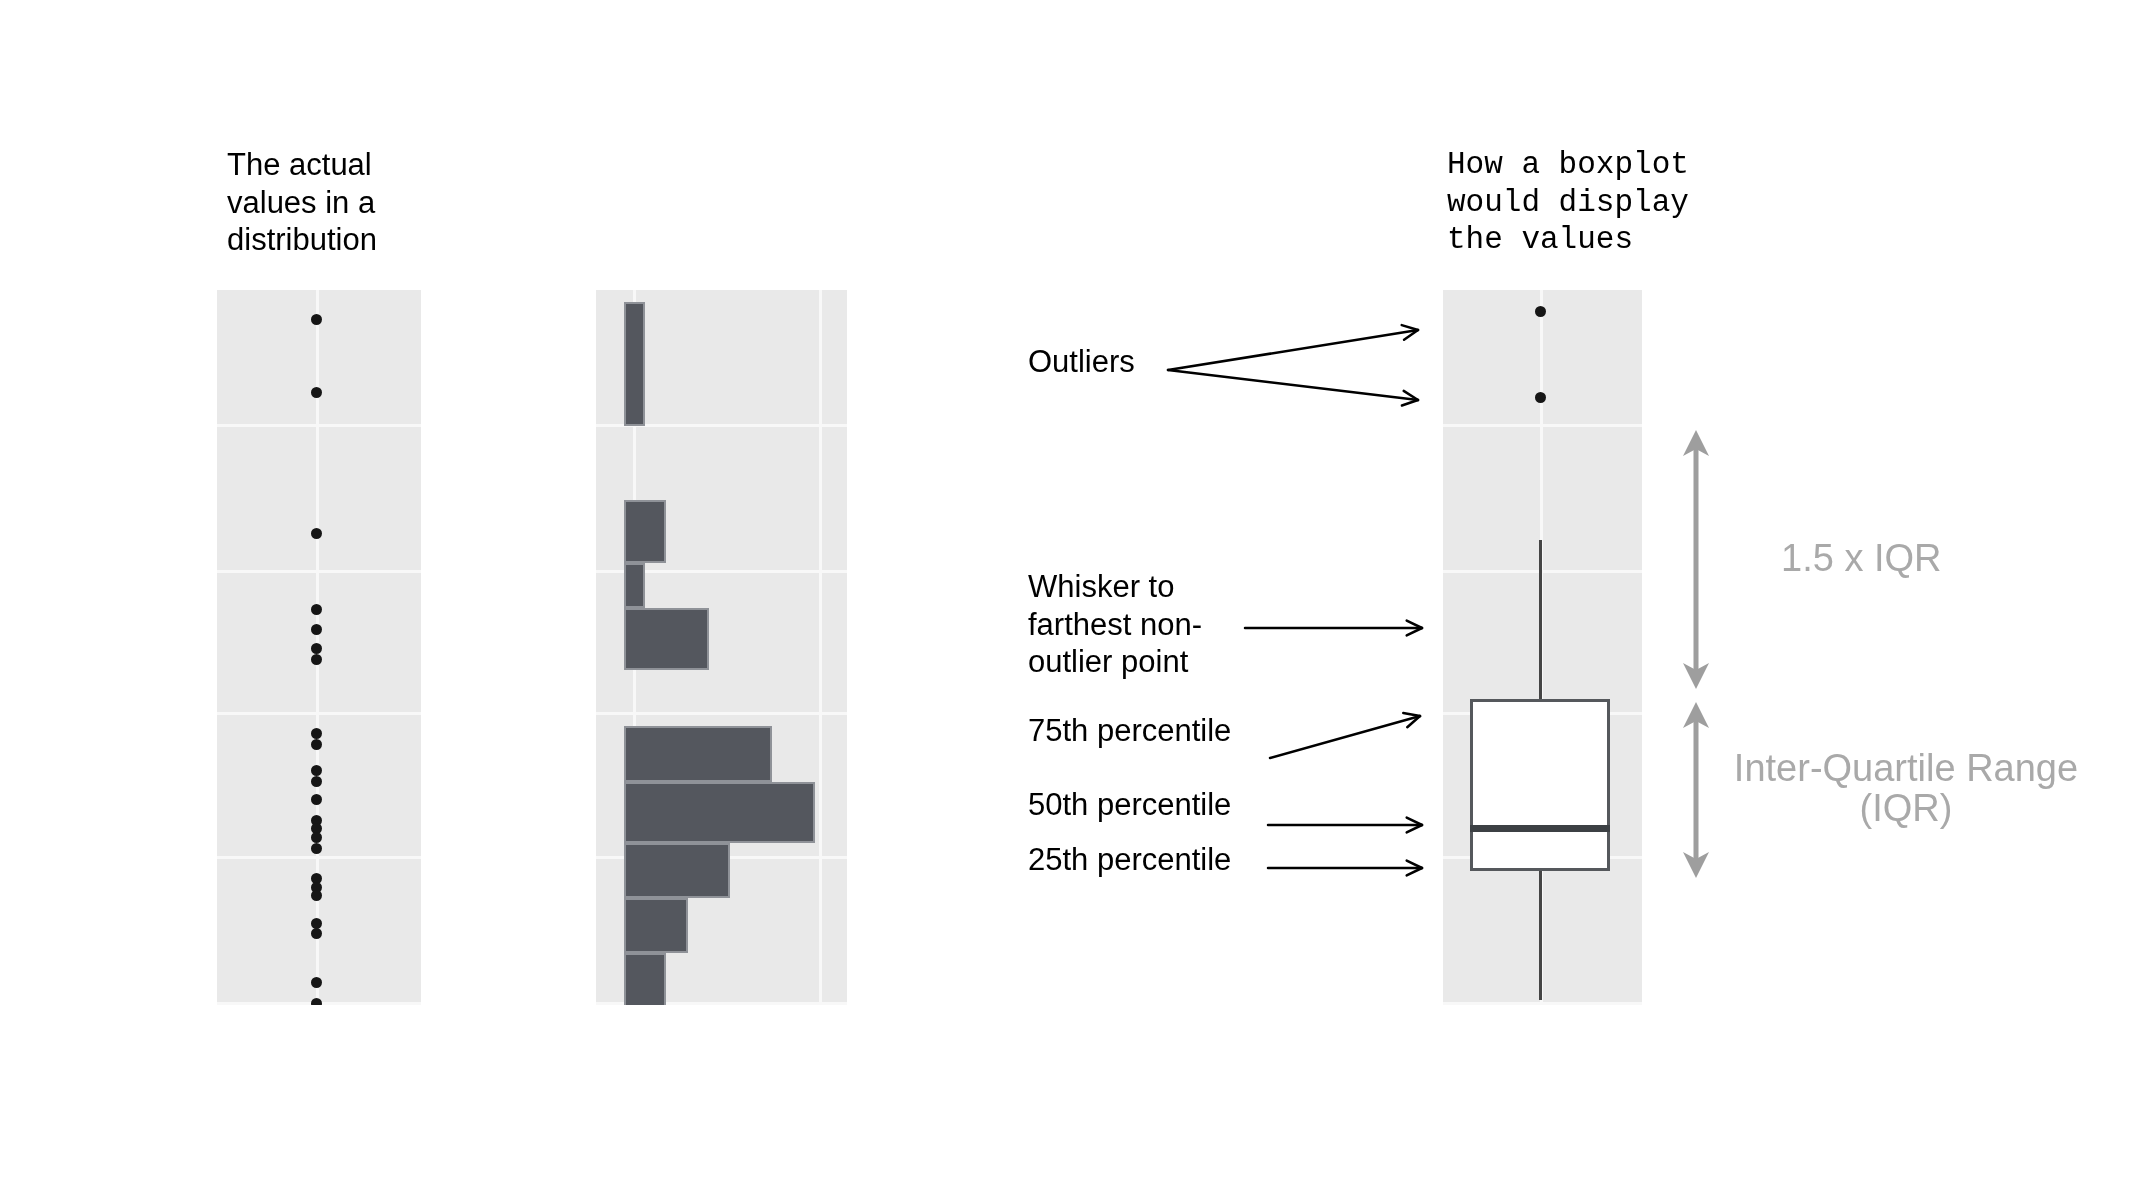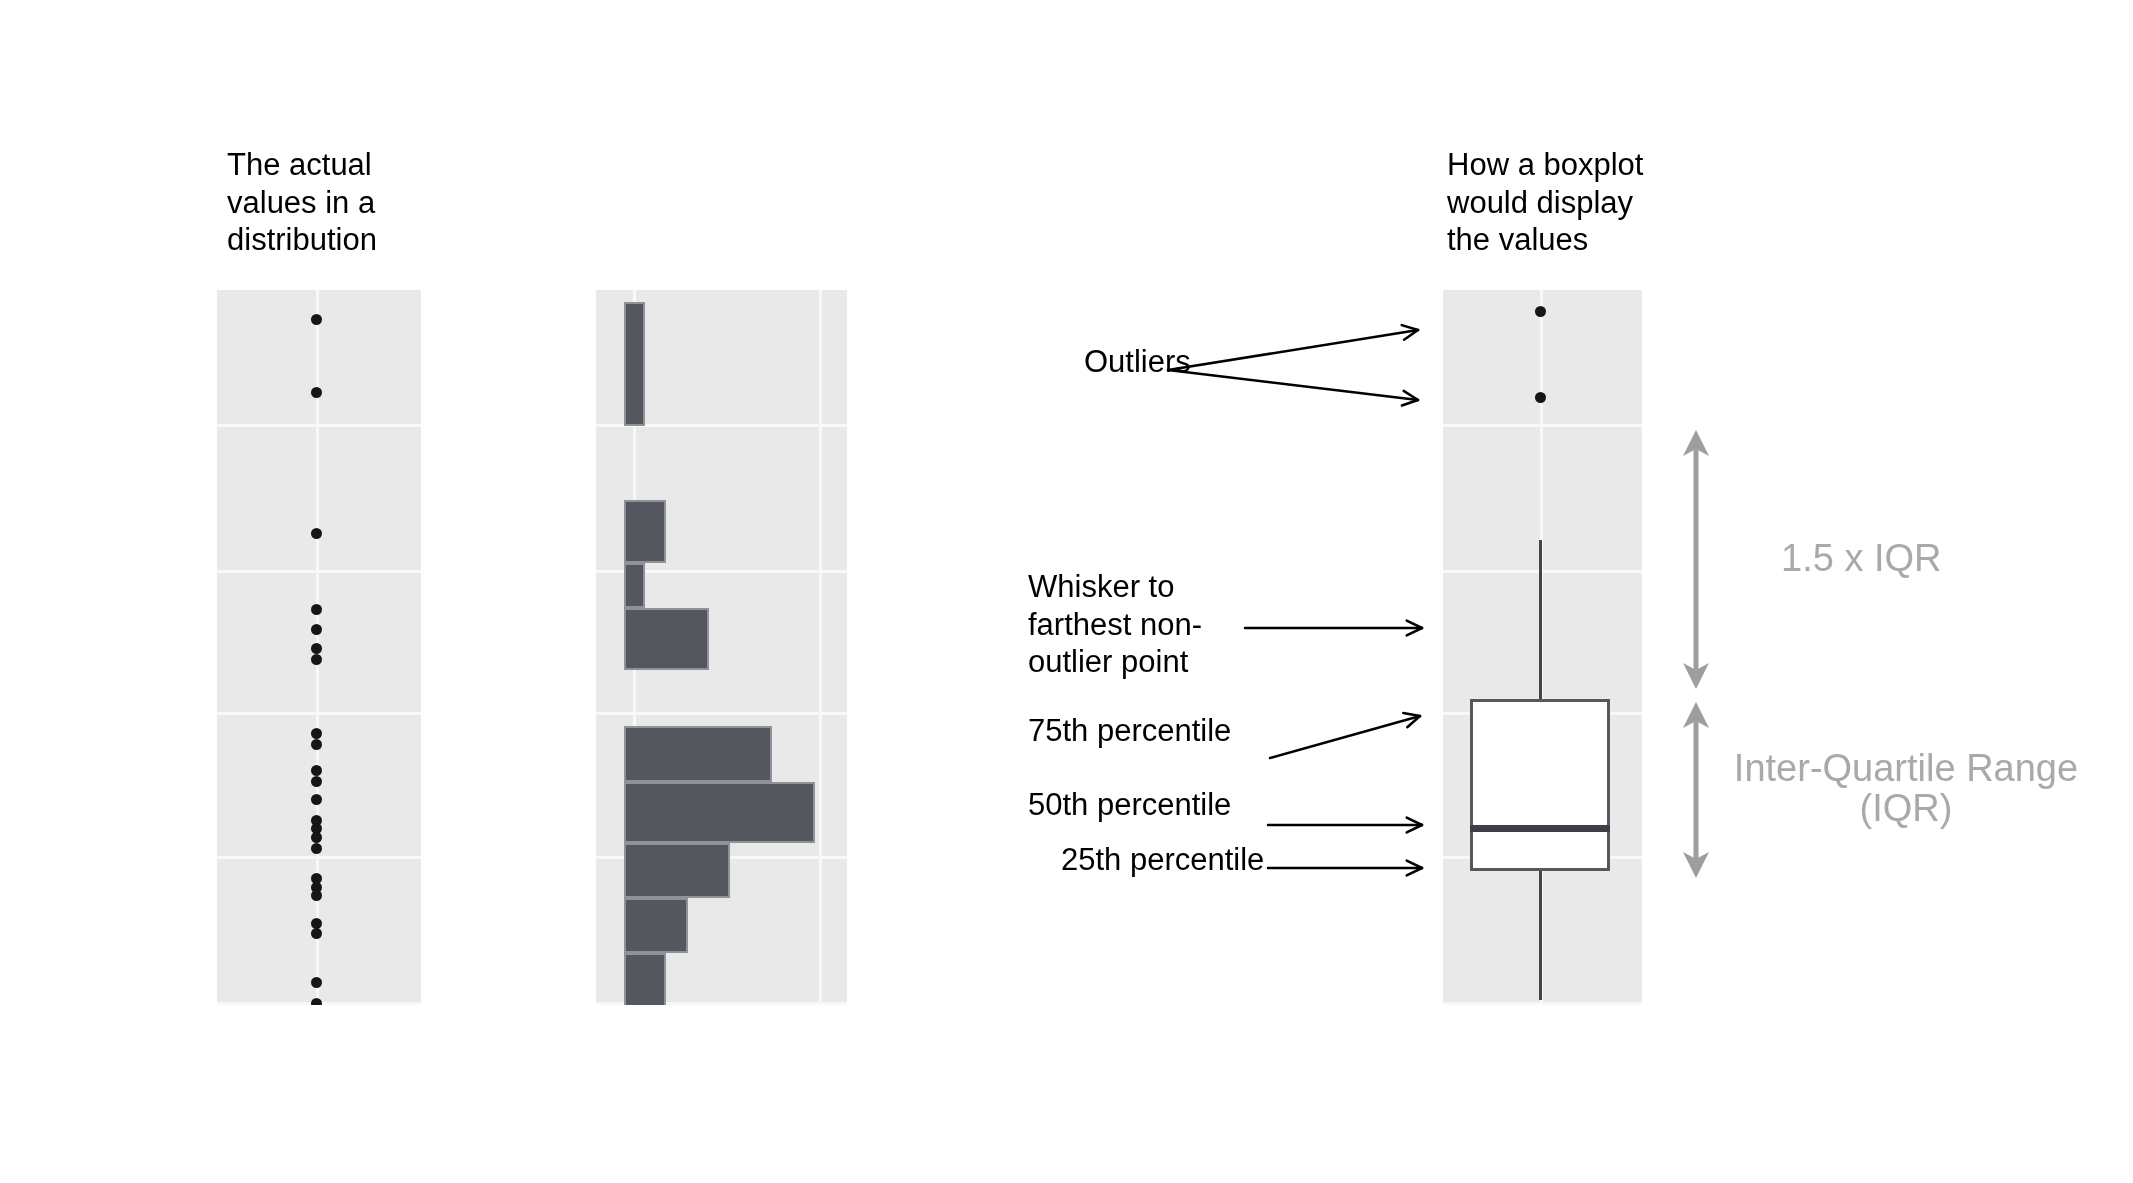--- a/index.html
+++ b/index.html
@@ -13,26 +13,26 @@
   .dot{position:absolute;border-radius:50%;background:#161616;}
   .hbar{position:absolute;background:#54575e;border:2px solid #8f9298;box-sizing:border-box;}
   .whisker{position:absolute;width:3px;background:#454545;}
   .iqr-box{position:absolute;background:#ffffff;border:3px solid #55585c;box-sizing:border-box;}
   .median{position:absolute;height:7px;background:#3c4044;}
   .lbl{position:absolute;font-size:31px;line-height:37.5px;color:#000000;white-space:pre;}
   .lbl-gray{position:absolute;font-size:38px;line-height:40px;color:#a9a9a9;white-space:pre;}
   .title{position:absolute;font-size:31px;line-height:37.5px;color:#000000;white-space:pre;}
   #title-strip{left:227px;top:146px;}
   #title-histogram{left:603px;top:146px;}
-  #title-boxplot{left:1447px;top:146px;}
-  #lbl-outliers{left:1084px;top:343px;}
+  #title-boxplot{left:1447px;top:146px;font-family:Liberation Mono, monospace;}
+  #lbl-outliers{left:1028px;top:343px;}
   #lbl-whisker{left:1028px;top:568px;}
   #lbl-p75{left:1028px;top:712px;}
   #lbl-p50{left:1028px;top:786px;}
-  #lbl-p25{left:1028px;top:841px;margin-left:33px;}
+  #lbl-p25{left:1028px;top:841px;}
   #lbl-iqr15{left:1758px;top:538px;margin-left:23px;}
   #lbl-iqr{left:1906px;top:748px;transform:translateX(-50%);text-align:center;}
   svg.overlay{position:absolute;left:0;top:0;pointer-events:none;}
 </style>
 </head>
 <body>
 
 <div class="canvas">
 
   <div class="title" id="title-strip">The actual

